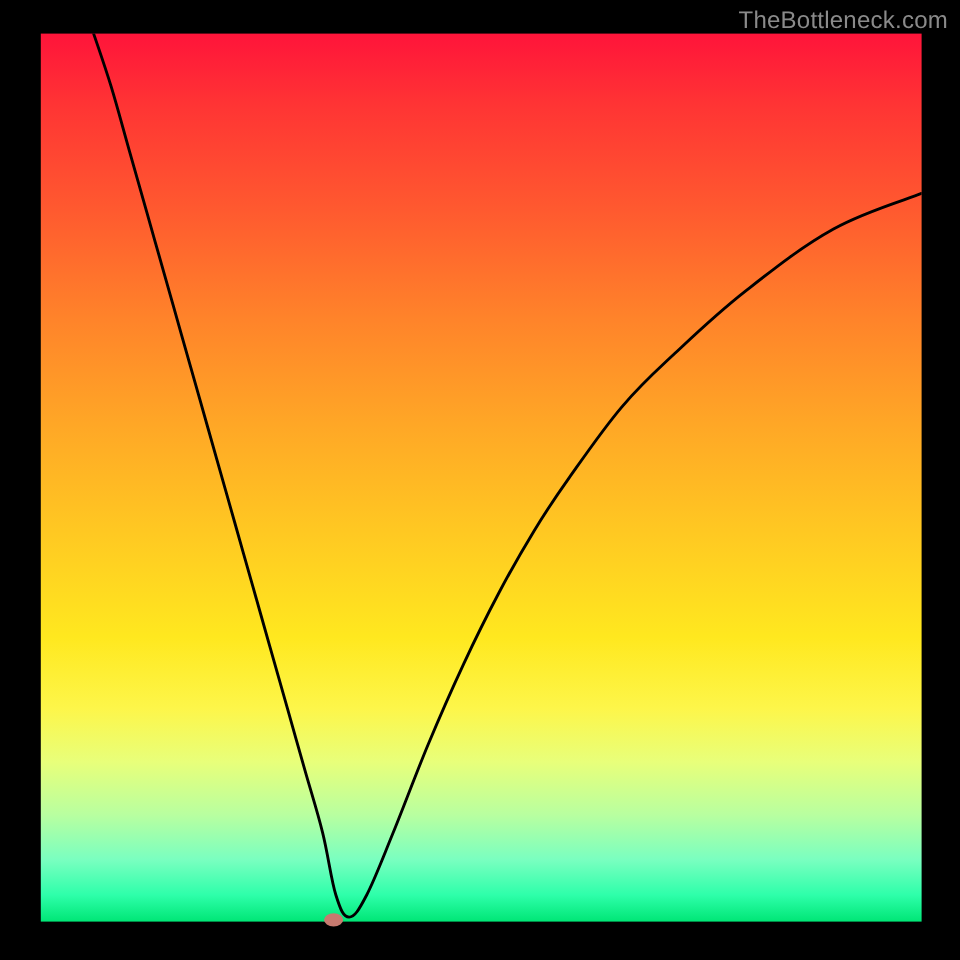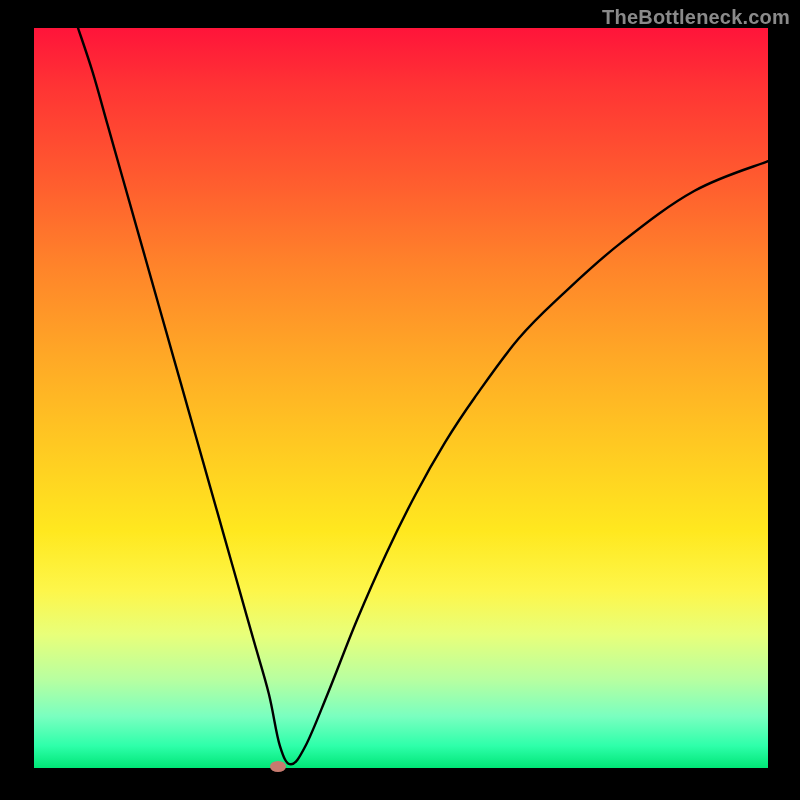--- a/index.html
+++ b/index.html
@@ -32,21 +32,21 @@
       #2effaa 97%,
       #00e676 100%
     );
   }
   .watermark {
     position: absolute;
     top: 6px;
     right: 10px;
     color: #8a8a8a;
     font-size: 20px;
-    font-weight: 700;
+    font-weight: 400;
     letter-spacing: 0.2px;
     z-index: 5;
   }
   svg.curve {
     position: absolute;
     left: 0;
     top: 0;
     width: 734px;
     height: 740px;
   }

